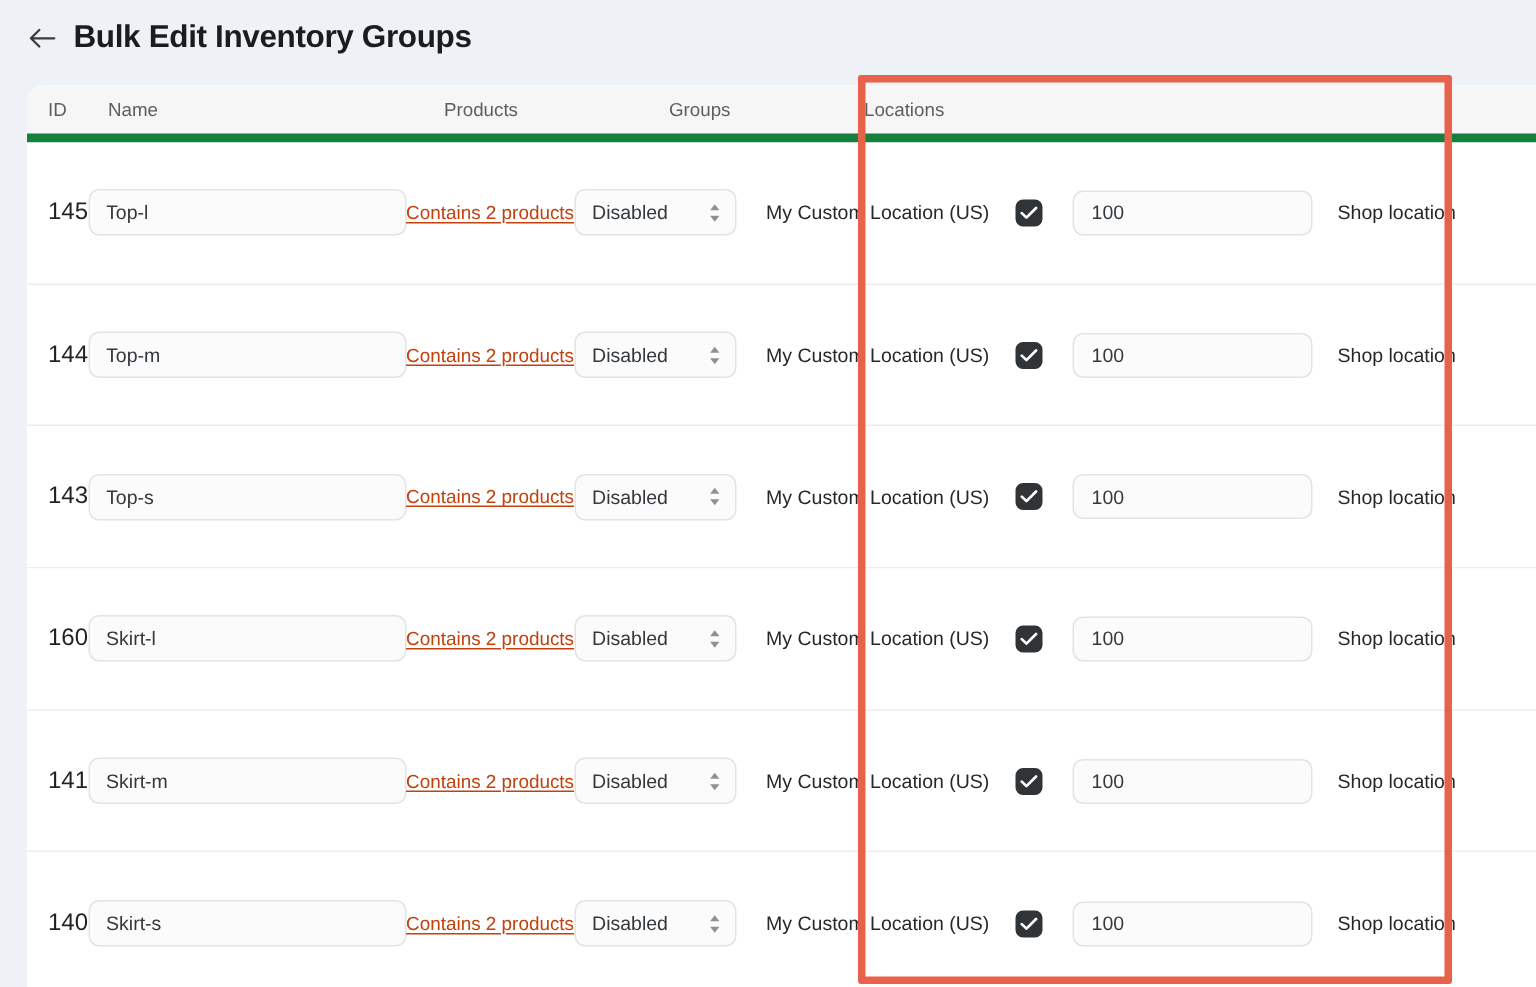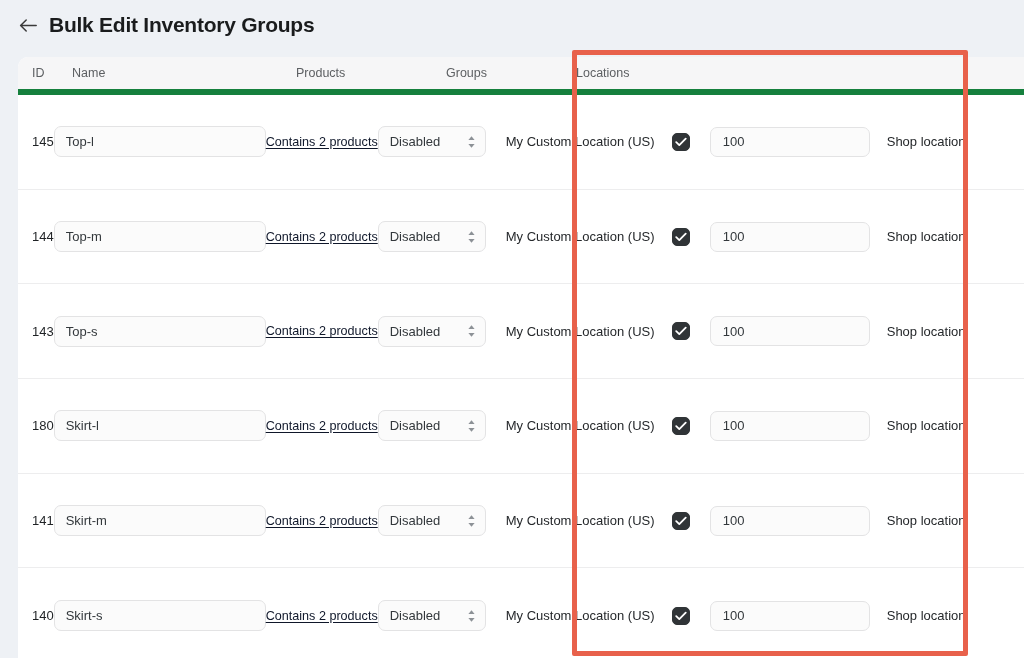--- a/index.html
+++ b/index.html
@@ -92,42 +92,42 @@
   .row:last-child { border-bottom: none; }
 
   .cell {
     display: flex;
     align-items: center;
   }
 
   .cell.id {
     width: 54px;
     padding-left: 14px;
-    font-size: 13px;
+    font-size: 16px;
     color: #1f2225;
   }
 
   .cell.name { width: 224px; }
   .name-input {
     width: 212px;
     height: 31px;
     border: 1px solid #e3e3e4;
     border-radius: 7px;
     background: #fbfbfb;
     font-family: "Liberation Sans", sans-serif;
     font-size: 13px;
     color: #33383c;
     padding: 0 11px;
     outline: none;
   }
 
   .cell.products { width: 150px; }
   .products-link {
     font-size: 12.6px;
-    color: #0f172a;
+    color: #c2410c;
     text-decoration: underline;
     text-underline-offset: 2px;
     cursor: pointer;
     white-space: nowrap;
   }
 
   .cell.status { width: 122px; }
   .status-select {
     position: relative;
     width: 108px;
@@ -369,21 +369,21 @@
             <div class="loc-line">
               <span class="loc-label">Shop location</span>
               <span class="loc-check-wrap">
                 <span class="cbox"></span>
               </span>
               <input type="text" class="qty-input off" placeholder="0" disabled="" value="" style="">
             </div>
           </div>
         </div>
         <div class="row">
-          <div class="cell id">180</div>
+          <div class="cell id">160</div>
           <div class="cell name">
             <input type="text" class="name-input" value="Skirt-l" style="">
           </div>
           <div class="cell products">
             <span class="products-link">Contains 2 products</span>
           </div>
           <div class="cell status">
             <div class="status-select">
               <span class="label">Disabled</span>
               <span class="chev">

